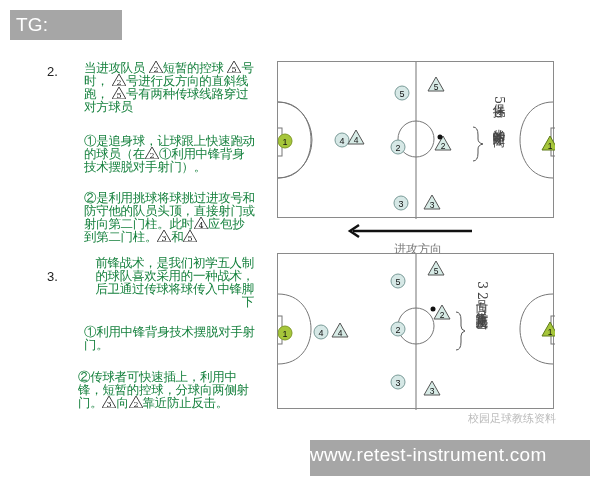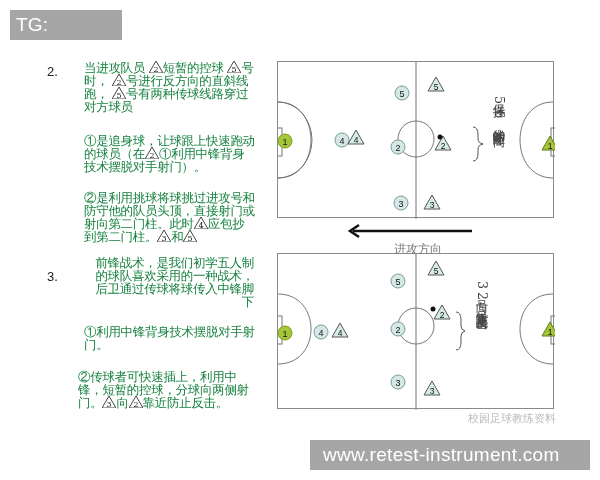--- a/index.html
+++ b/index.html
@@ -1,23 +1,23 @@
 <!DOCTYPE html>
 <html><head>
 <meta charset="utf-8">
 <style>
   html, body { margin:0; padding:0; }
   body { width:600px; height:480px; background:#ffffff; position:relative; overflow:hidden;
          font-family:"DejaVu Serif", serif; color:#333; }
   .tag-badge { position:absolute; left:10px; top:10px; width:112px; height:30px; background:#a6a6a6;
                color:#fff; font-family:"Liberation Sans", sans-serif; font-size:19px; line-height:30px;
                padding-left:6px; box-sizing:border-box; letter-spacing:0.2px; }
-  .url-badge { position:absolute; left:310px; top:440px; width:280px; height:30px; background:#a6a6a6;
+  .url-badge { position:absolute; left:310px; top:440px; width:280px; height:36px; background:#a6a6a6;
                color:#fff; font-family:"Liberation Sans", sans-serif; font-size:19px; line-height:30px;
-               padding-left:13px; box-sizing:border-box; letter-spacing:0.3px; }
+               padding-left:0; box-sizing:border-box; letter-spacing:0.3px; }
   .num { position:absolute; font-family:"Liberation Sans", sans-serif; font-size:13px; color:#222; }
   .para { position:absolute; font-size:12.5px; line-height:13px; color:#15803d; letter-spacing:-0.3px; }
   .para p { margin:0; }
   .tri-inline { display:inline-block; width:14px; height:12px; position:relative; vertical-align:-1px; }
   .tri-inline svg { position:absolute; left:0; top:0; }
   .field { position:absolute; border:1.5px solid #8a8a8a; box-sizing:border-box; background:#fff; }
   .field svg { position:absolute; left:0; top:0; }
   .vtext { position:absolute; writing-mode:vertical-rl; font-size:12.5px; color:#444; letter-spacing:1px; }
   .arrow-label { position:absolute; font-size:12px; color:#777; }
   .watermark { position:absolute; left:420px; top:411px; font-size:11px; color:#bbb;margin-left:48px; }

